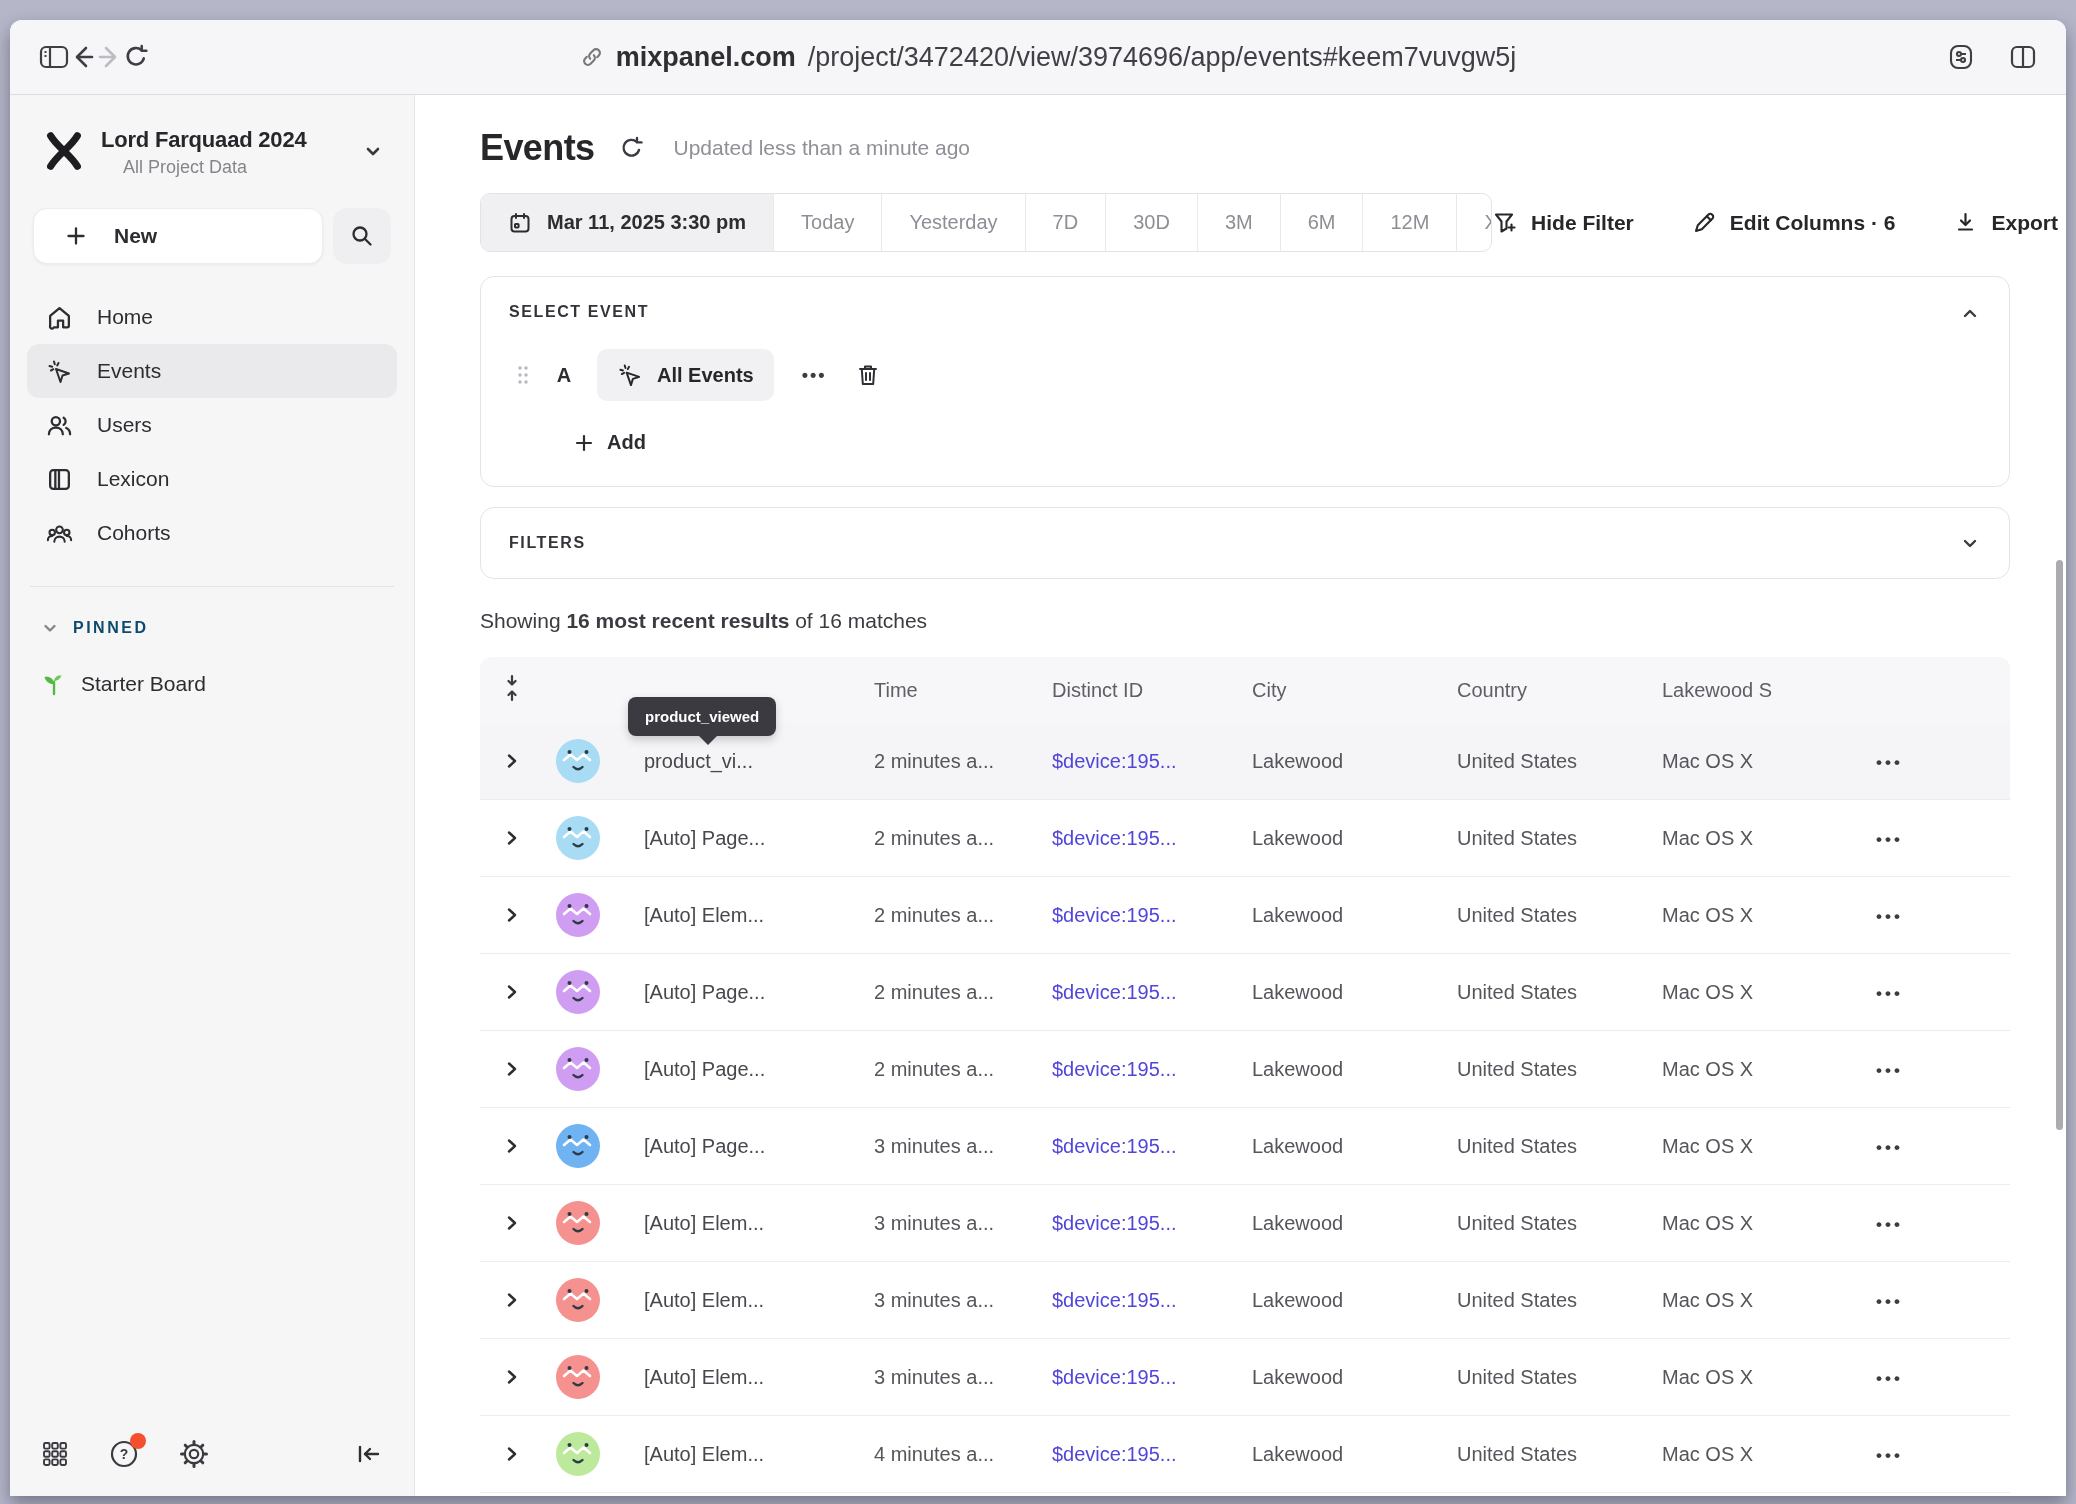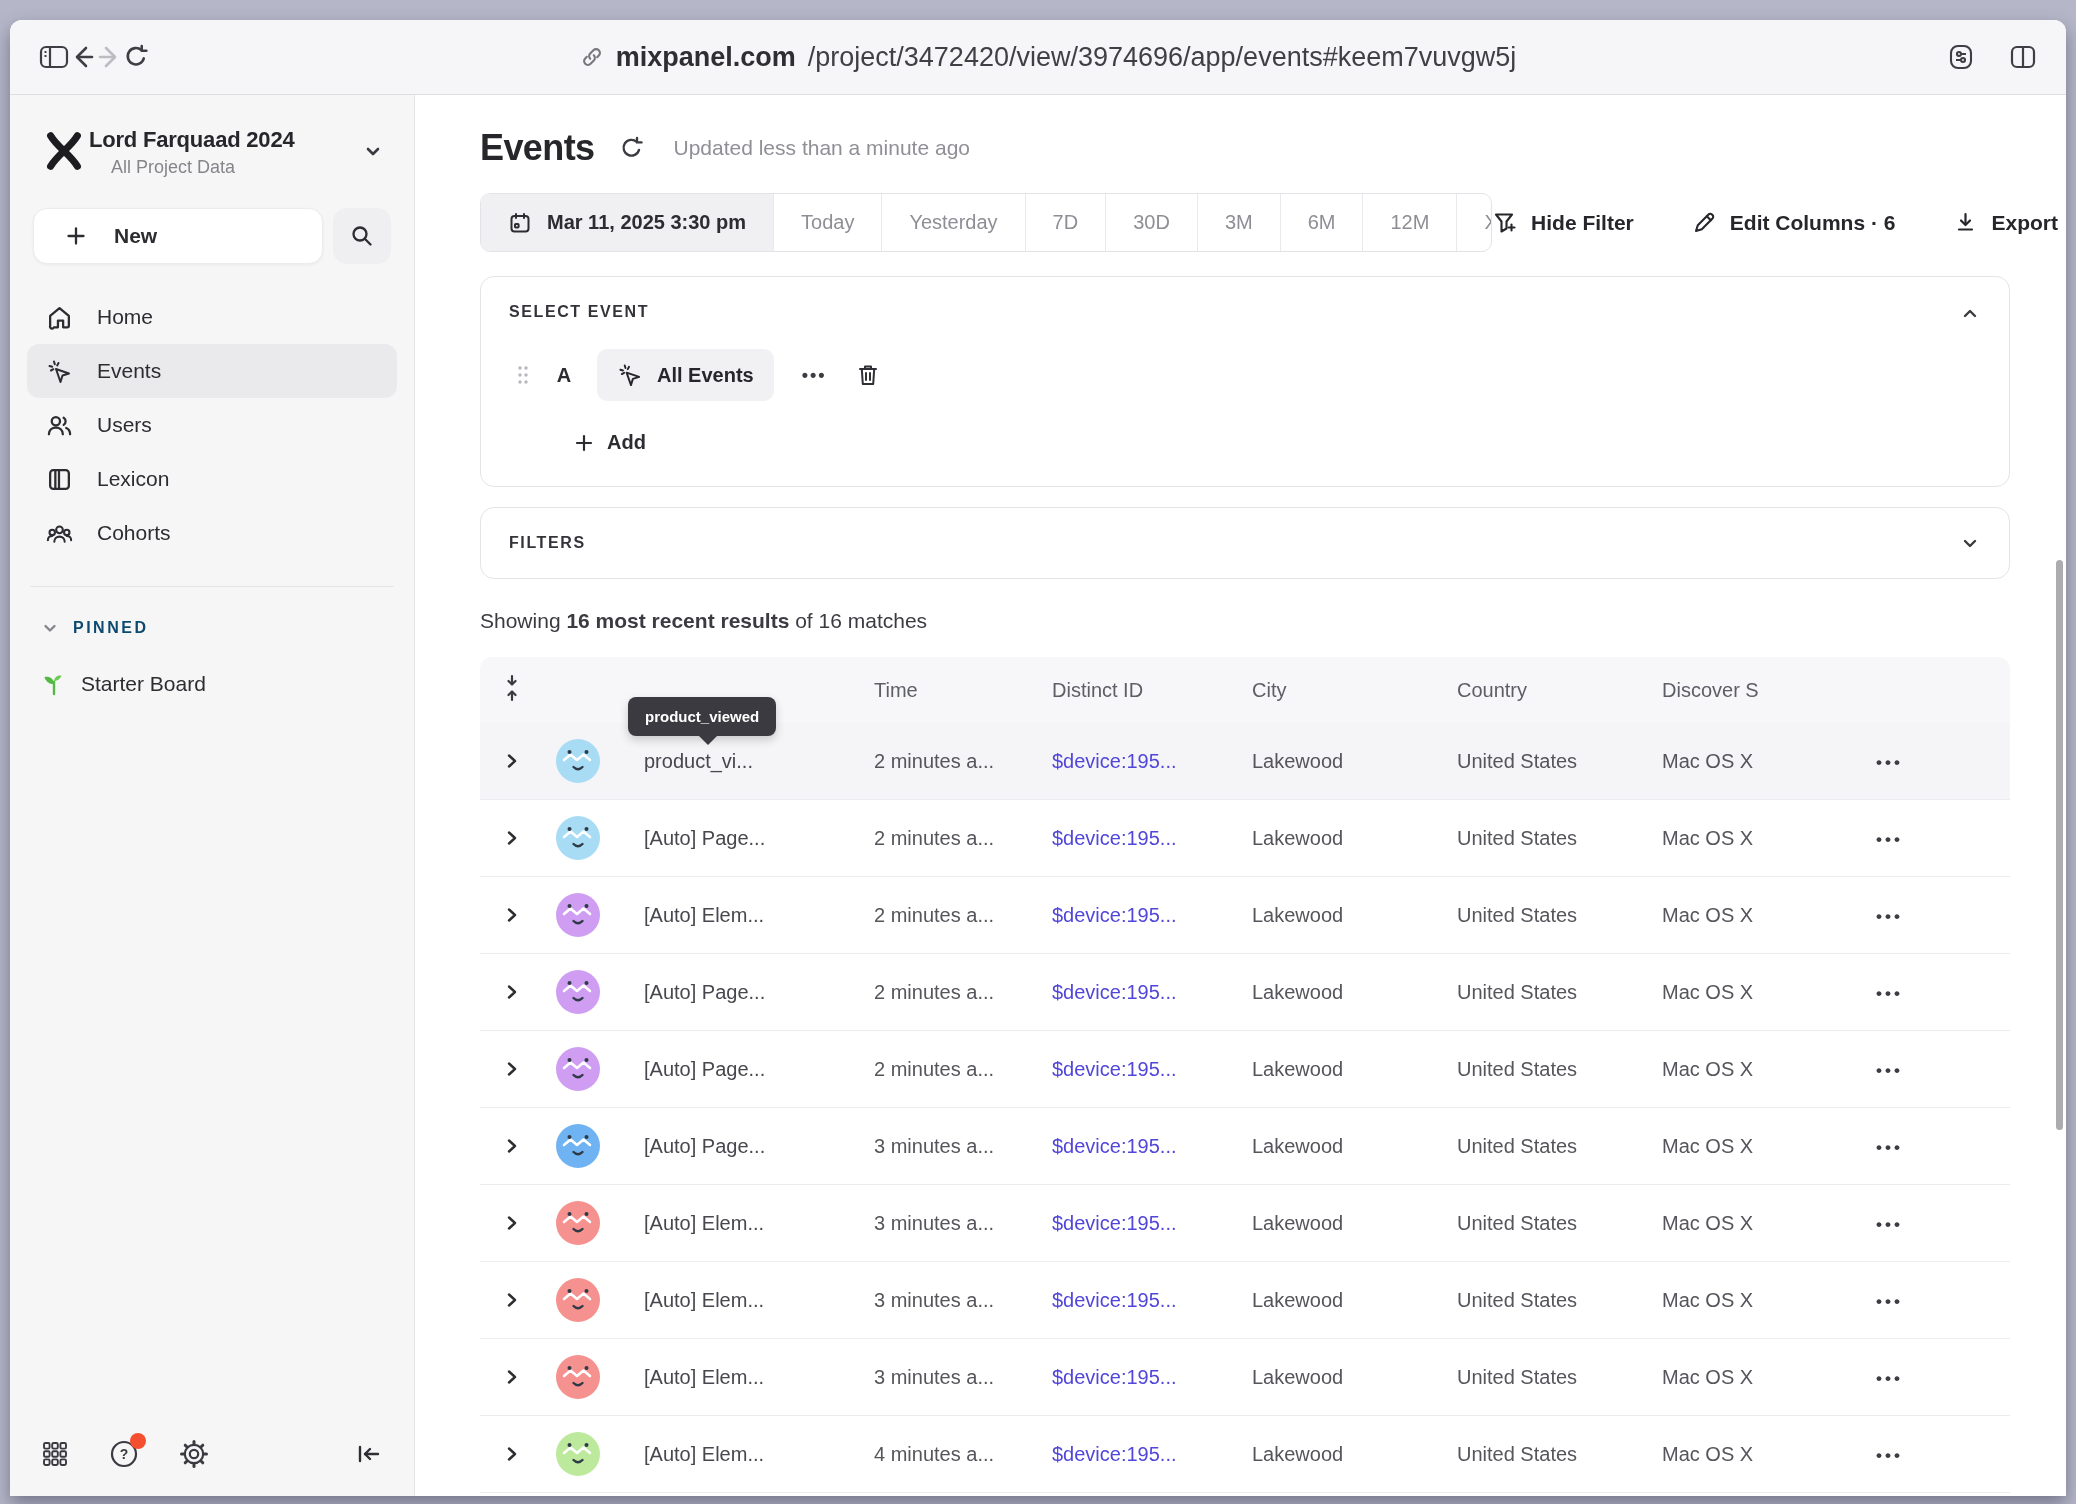--- a/index.html
+++ b/index.html
@@ -32,21 +32,21 @@
   .url-path { font-size:27px; color:#3f3f45; white-space:nowrap; }
   .browser-right { display:flex; gap:32px; align-items:center; }
 
   .app { flex:1; display:flex; min-height:0; }
 
   
   .sidebar {
     width:405px; flex:0 0 405px; background:#f7f6f7; border-right:1px solid #e5e4e7;
     display:flex; flex-direction:column; min-height:0;
   }
-  .project-row { display:flex; align-items:center; margin:32px 20px 0 33px; gap:4px; cursor:pointer; }
+  .project-row { display:flex; align-items:center; margin:32px 20px 0 33px; gap:16px; cursor:pointer; }
   .project-meta { flex:1; min-width:0; }
   .project-name { font-size:22px; font-weight:700; color:#26262b; letter-spacing:-.2px; }
   .project-sub { font-size:18px; color:#85858c; margin-top:4px;margin-left:22px; }
   .proj-chevron { color:#3a3a40; margin-right:10px; }
 
   .new-row { display:flex; gap:10px; margin:30px 23px 0 23px; }
   .new-btn {
     flex:1; height:56px; background:#fff; border:1px solid #ecebee; border-radius:14px;
     display:flex; align-items:center; padding-left:30px; gap:26px;
     font-size:21px; font-weight:600; color:#2c2c31;
@@ -525,21 +525,21 @@
                 <line x1="11" y1="27" x2="11" y2="19"></line>
                   <polyline points="7.5 22 11 18.5 14.5 22"></polyline>
               </svg>
             </span>
             <span class="th"></span>
             <span class="th"></span>
             <span class="th">Time</span>
             <span class="th">Distinct ID</span>
             <span class="th">City</span>
             <span class="th">Country</span>
-            <span class="th">Discover S</span>
+            <span class="th">Lakewood S</span>
             <span class="th"></span>
           </div>
           <div>
               <div class="tgrid trow hl">
     <span class="row-chevron">
       <svg width="20" height="20" viewBox="0 0 20 20" fill="none" stroke="currentColor" stroke-width="2.4" stroke-linecap="round" stroke-linejoin="round">
                     <polyline points="7 4.5 13 10 7 15.5"></polyline>
                   </svg>
     </span>
     <span>

